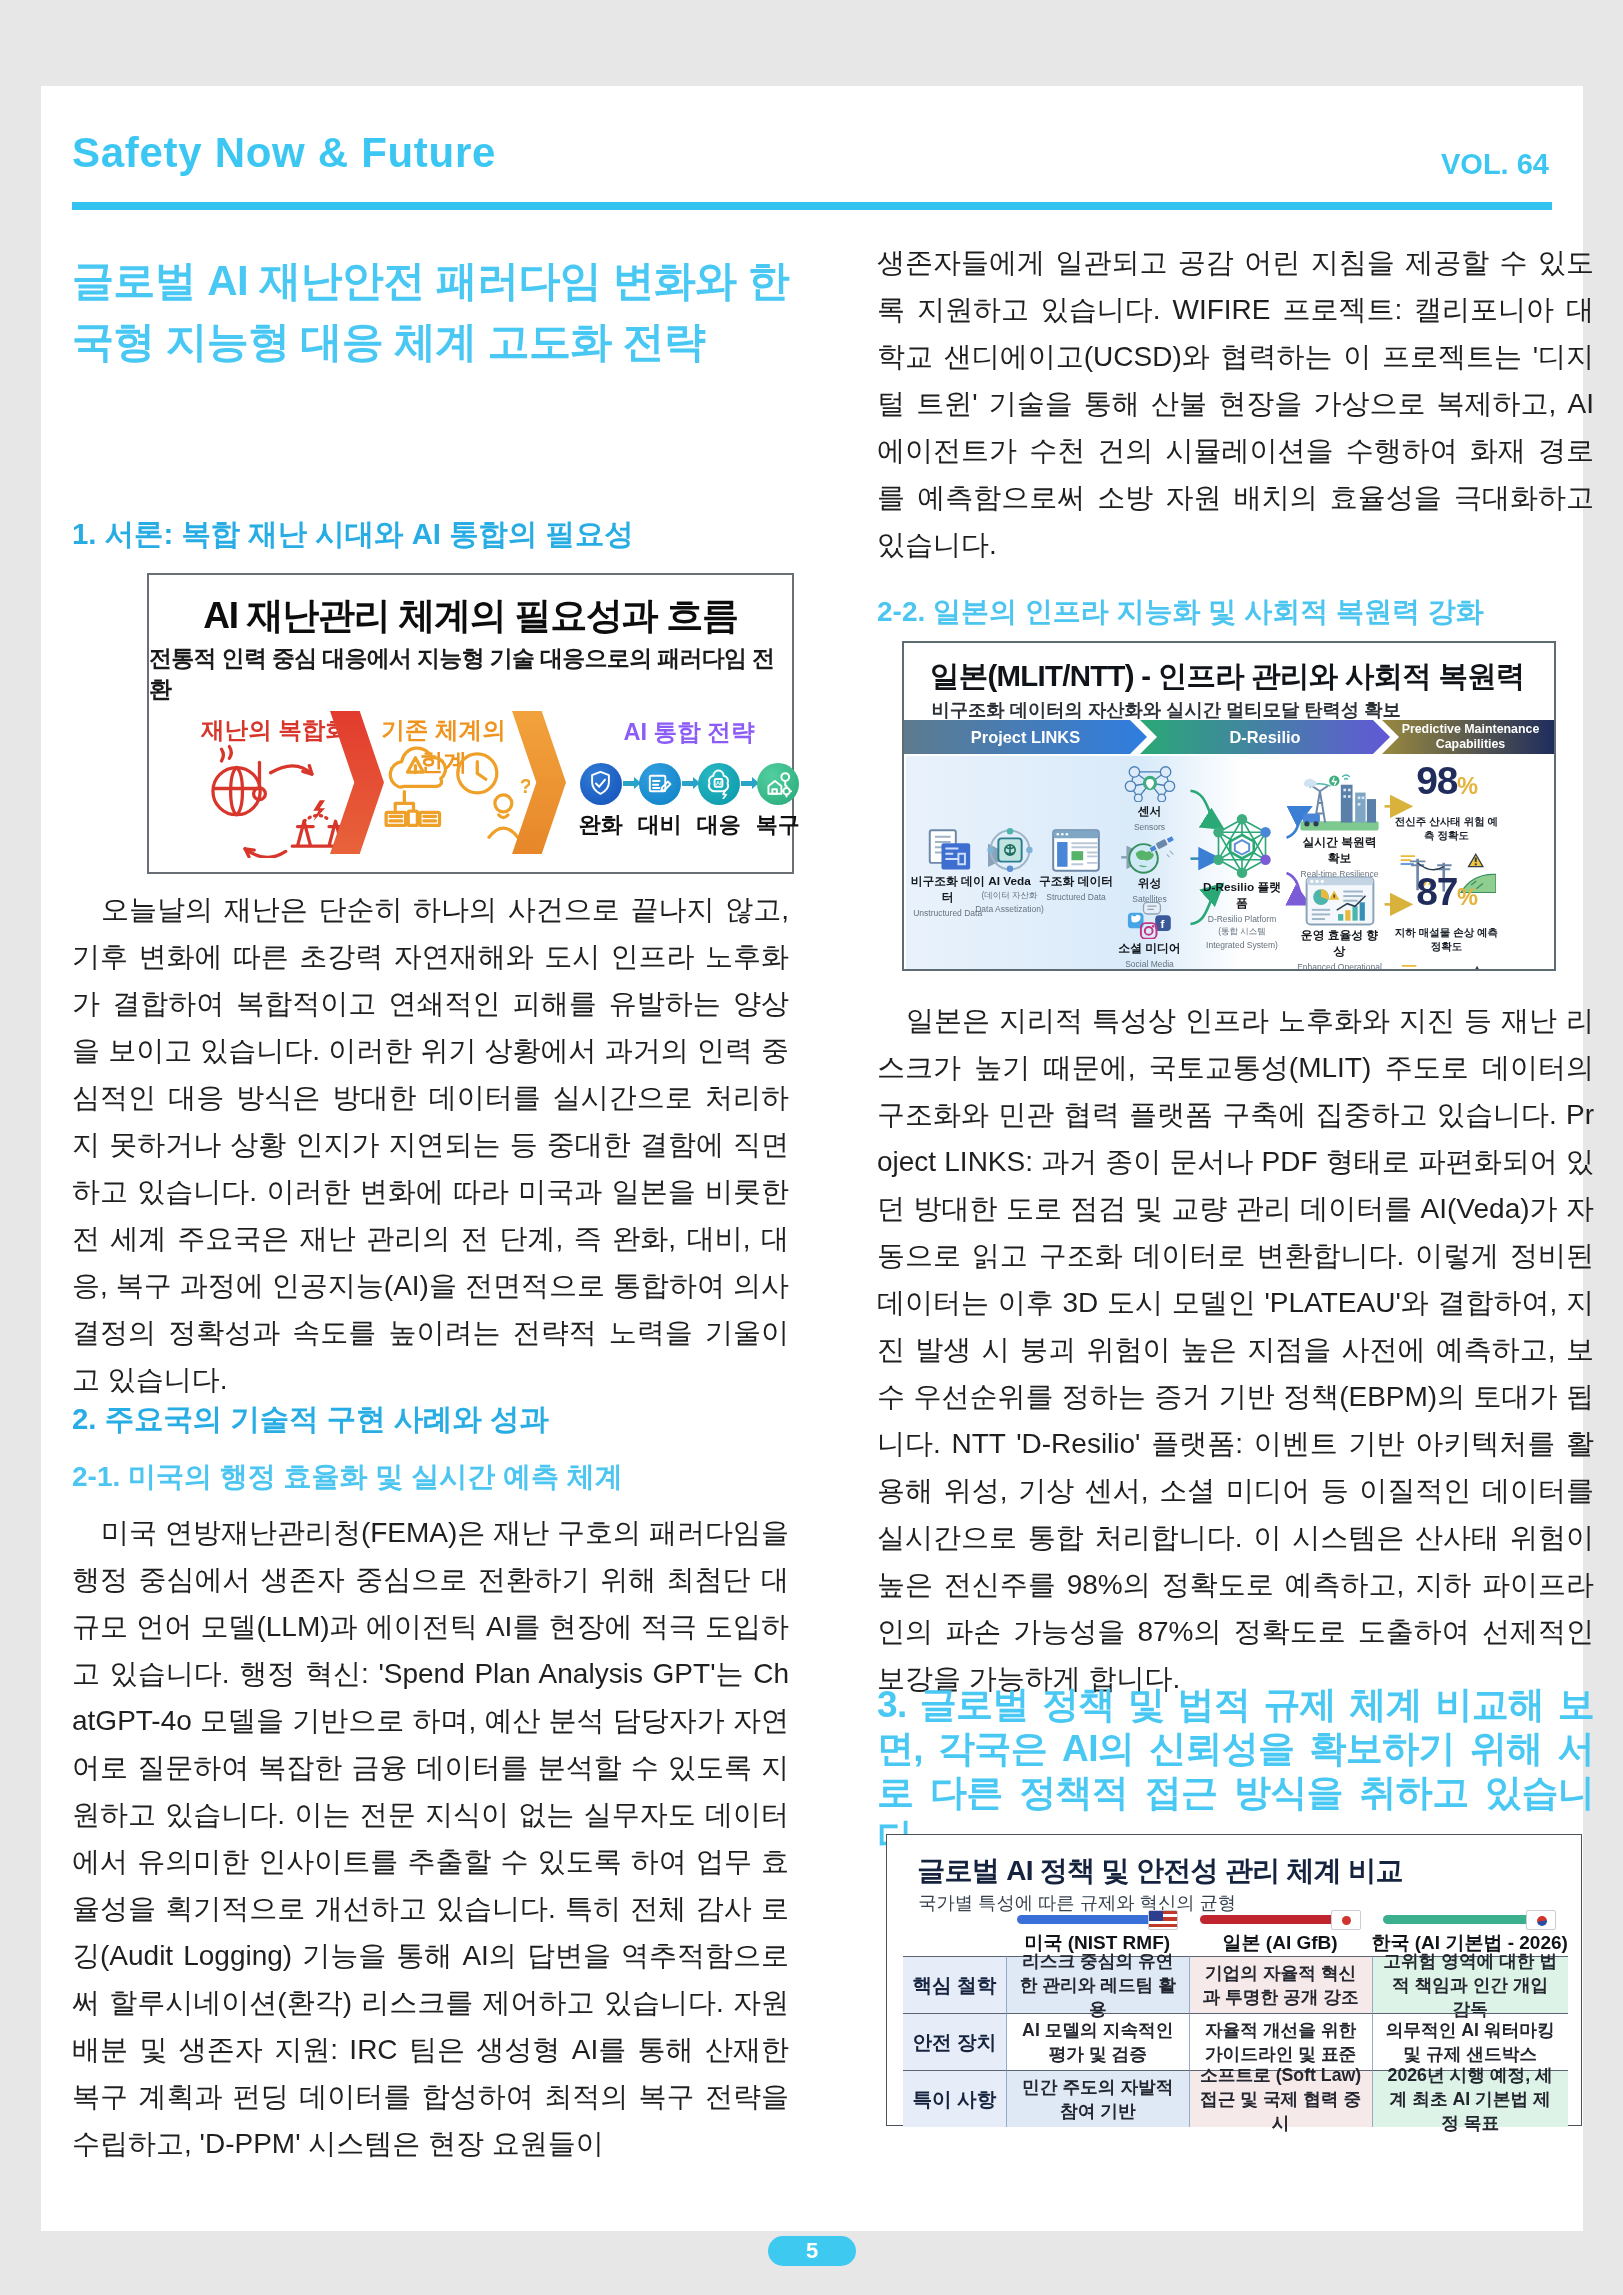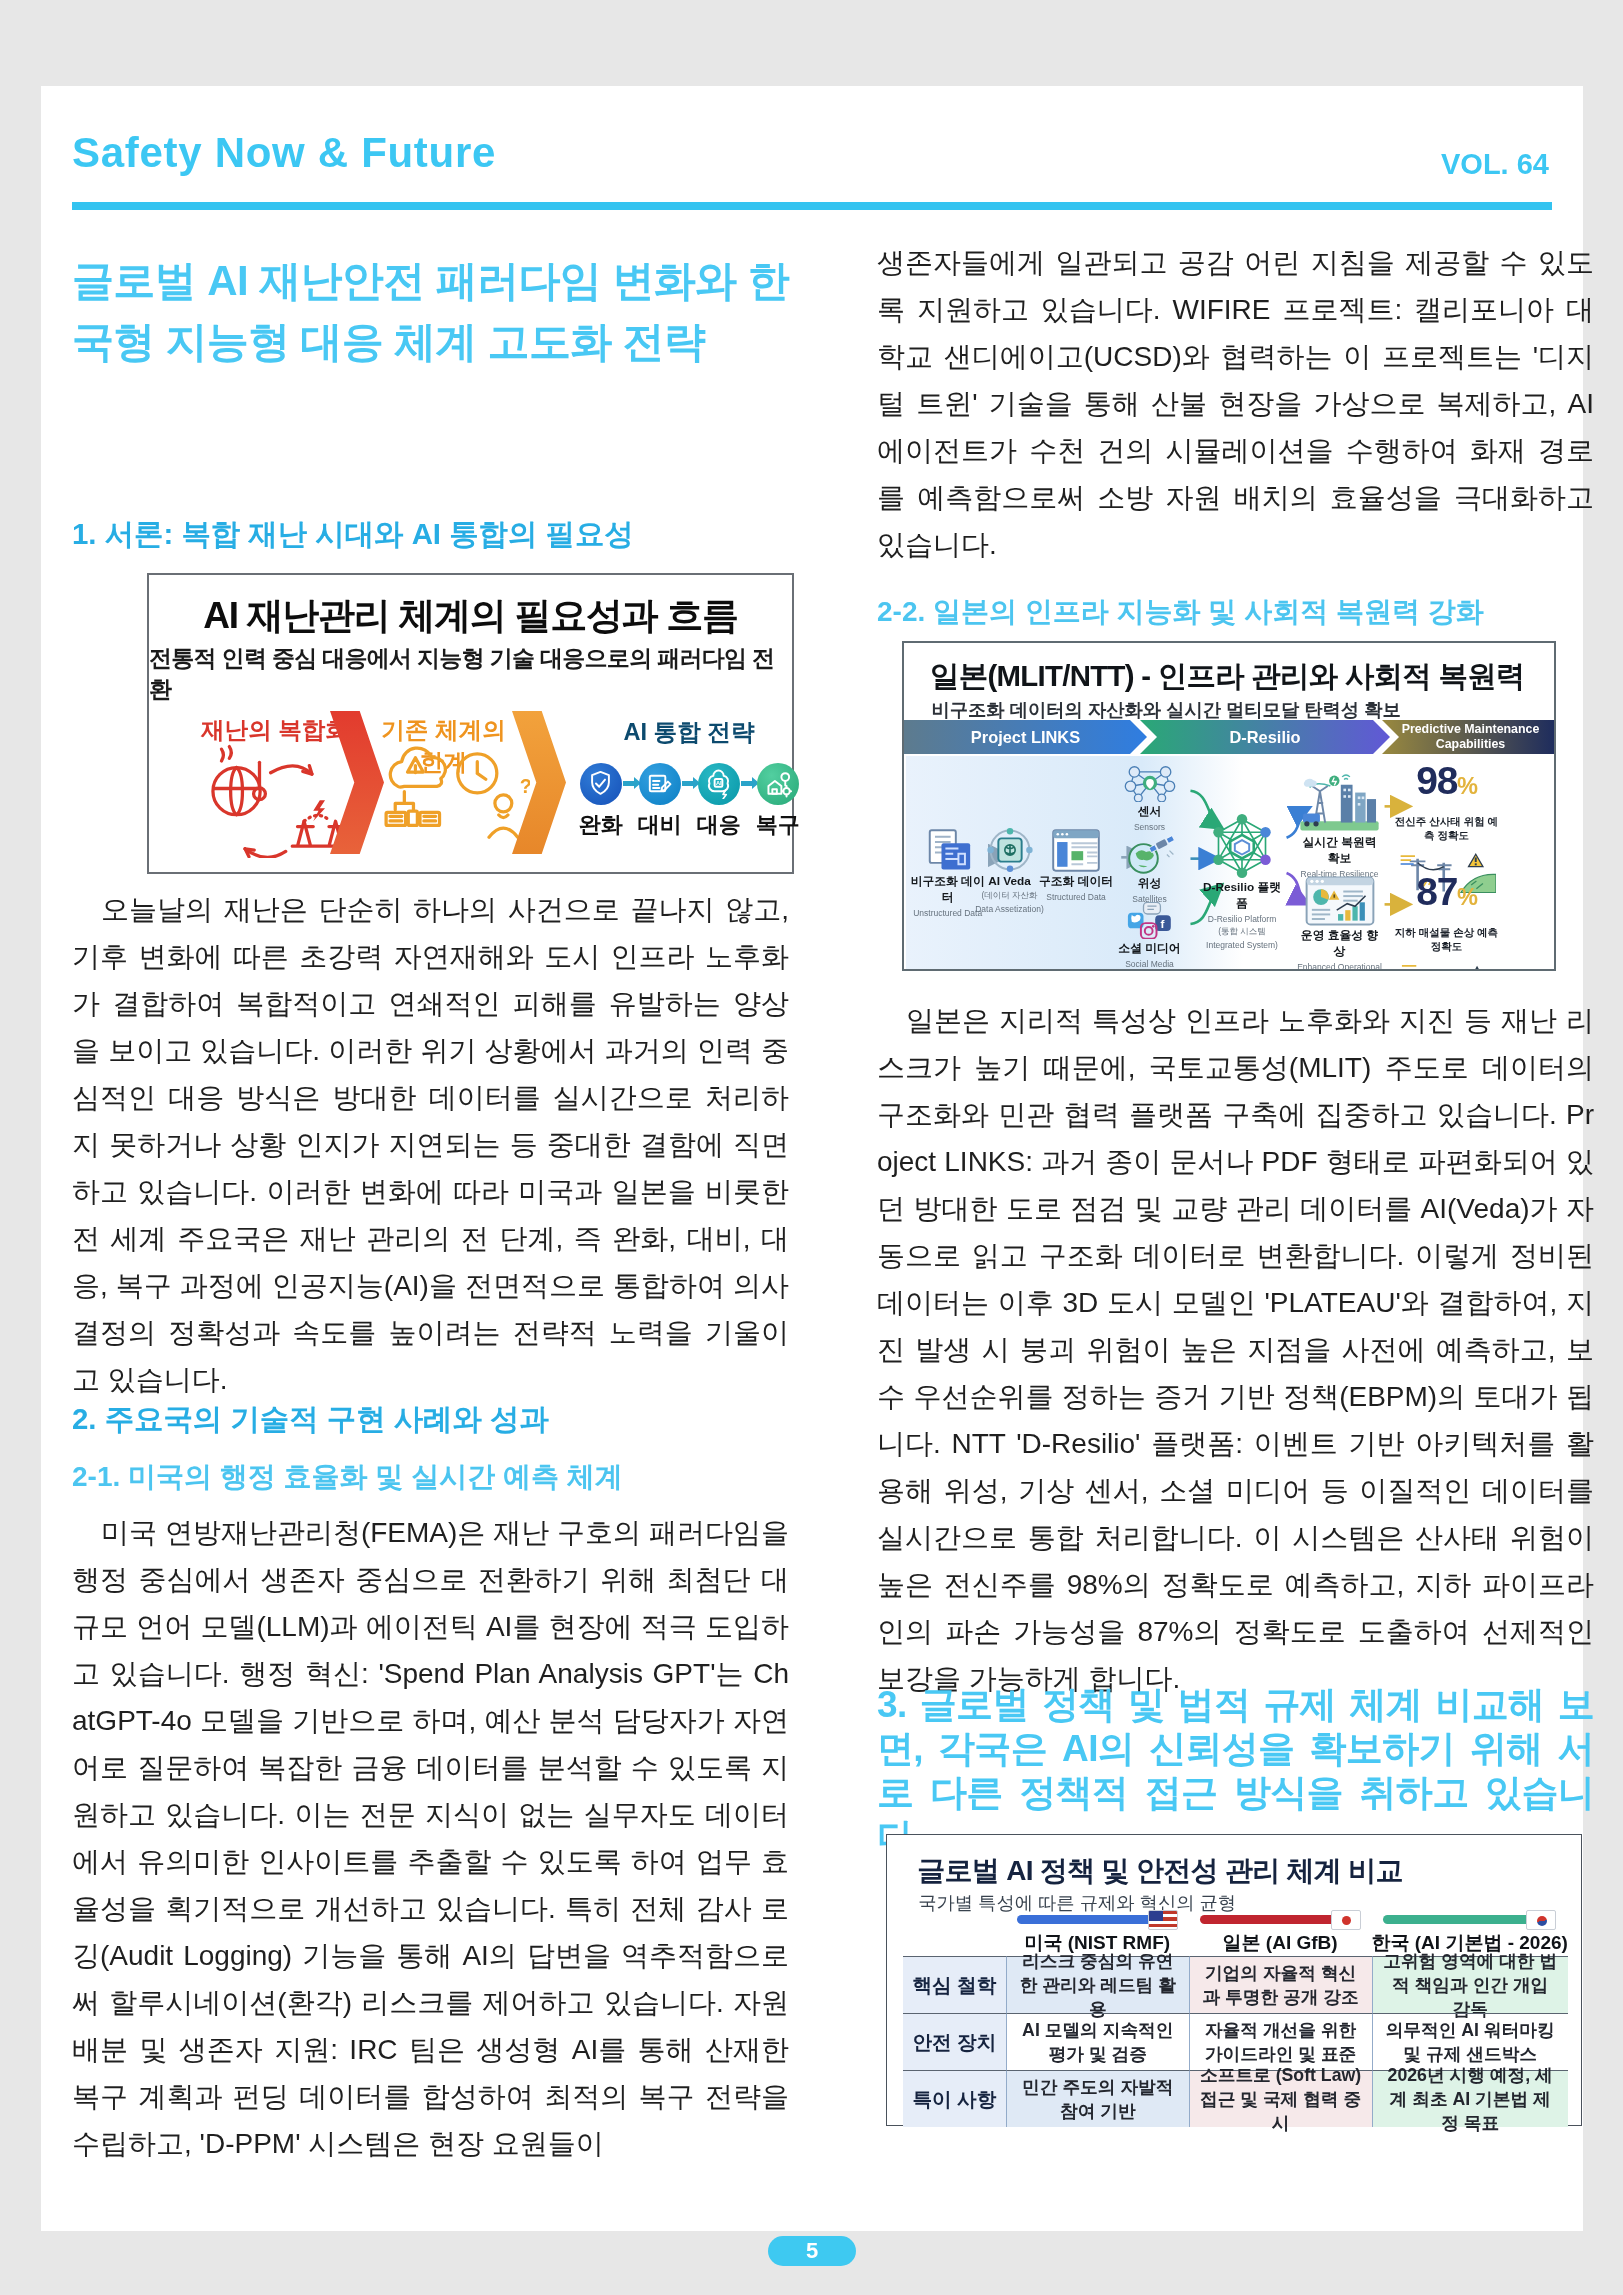--- a/index.html
+++ b/index.html
@@ -25,21 +25,21 @@
 .para { font-size:28px; line-height:47px; color:#1f1f1f; text-align:justify; word-break:break-all; }
 .ind { text-indent:29px; }
 
 
 .ig1 { top:487px; left:35px; width:647px; height:301px; border:2px solid #6a6f75; background:#fff;margin-left:40px; }
 .ig1 > * { position:absolute; }
 .ig1-title { top:15.7px; left:0; width:100%; text-align:center; font-size:37px; font-weight:900; color:#0d0d0d; letter-spacing:-1.3px; }
 .ig1-sub { top:68px; left:0; width:100%; text-align:left; font-size:23px; font-weight:700; color:#1a1a1a; letter-spacing:-0.7px; }
 .s1l { top:139px; left:41px; width:170px; text-align:center; font-size:23.6px; font-weight:800; color:#d9362b; }
 .s2l { top:139px; left:219px; width:151px; text-align:center; font-size:23.6px; font-weight:800; color:#ef941f; }
-.s3l { top:141px; left:458px; width:164px; text-align:center; font-size:23.6px; font-weight:800; color:#0c4a6e; }
+.s3l { top:141px; left:458px; width:164px; text-align:center; font-size:23.6px; font-weight:800; color:#8b5cf6; }
 .s1i { top:165px; left:58px; width:143px; height:118px; }
 .s2i { top:171px; left:230px; width:151px; height:99px; }
 .chv { width:54px; height:143px; top:136px; }
 .chv1 { left:181px; background:linear-gradient(180deg,#e23b2e,#e8633a); clip-path:polygon(0 0,55% 0,100% 50%,55% 100%,0 100%,45% 50%); }
 .chv2 { left:363px; background:linear-gradient(180deg,#f2a23c,#e7872a); clip-path:polygon(0 0,55% 0,100% 50%,55% 100%,0 100%,45% 50%); }
 .cyc { top:188px; left:427px; width:226px; height:85px; }
 .cst { position:absolute; width:42px; height:42px; border-radius:50%; }
 .cst svg { position:absolute; left:5.2px; top:5.2px; }
 .cst .clab { position:absolute; left:-9.2px; top:47px; width:60px; text-align:center; font-size:22px; font-weight:800; color:#111; }
 .c0 { left:3.9px; background:radial-gradient(circle at 35% 30%,#2f7bd6,#1550b8); }

